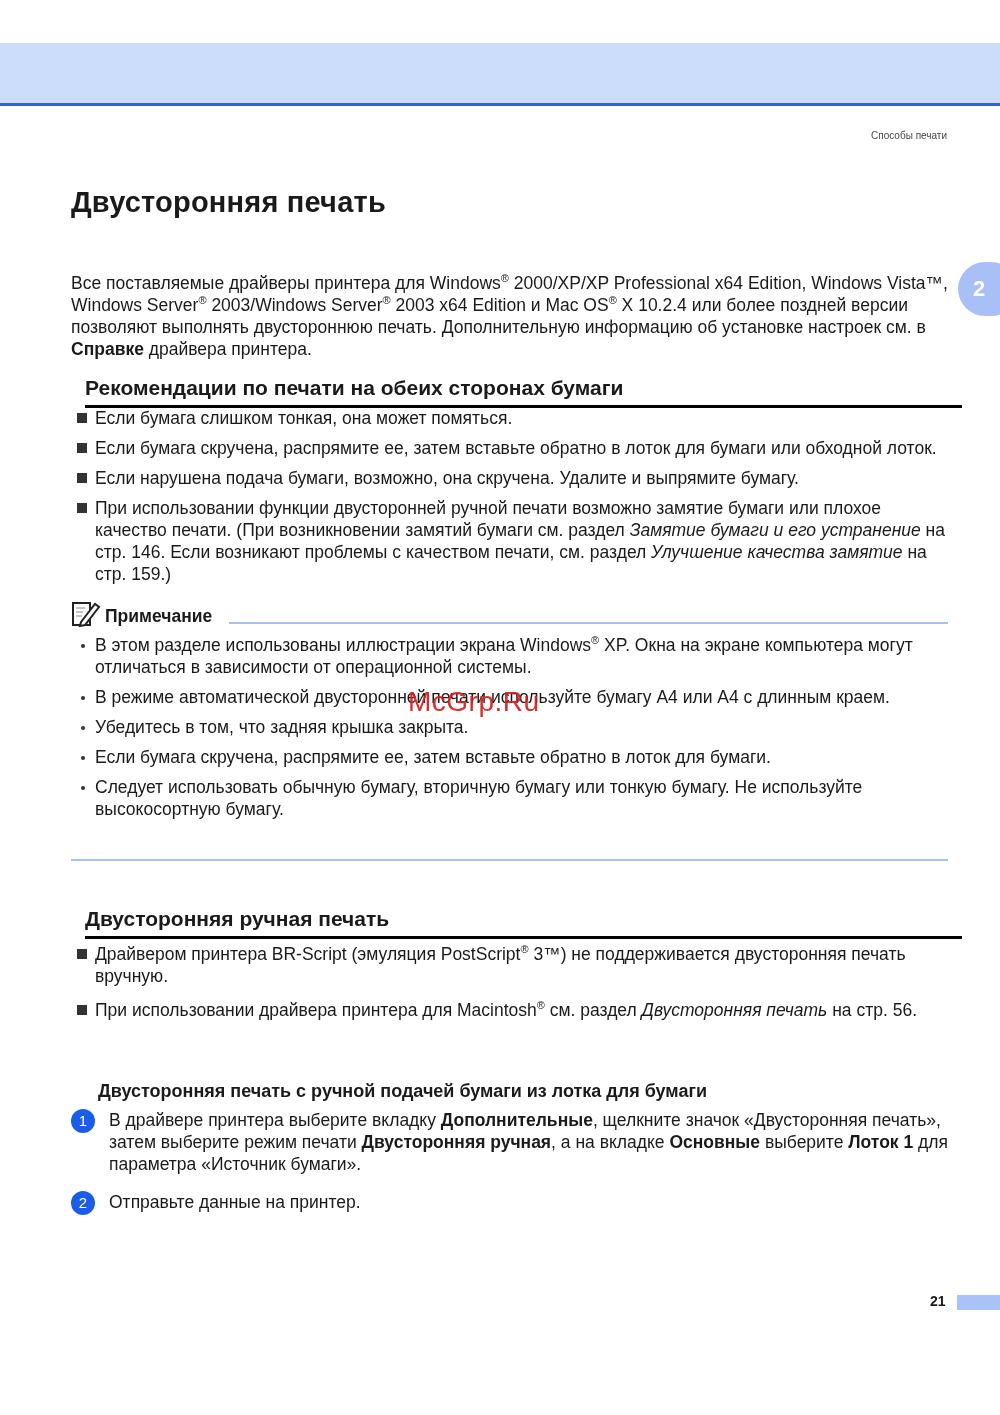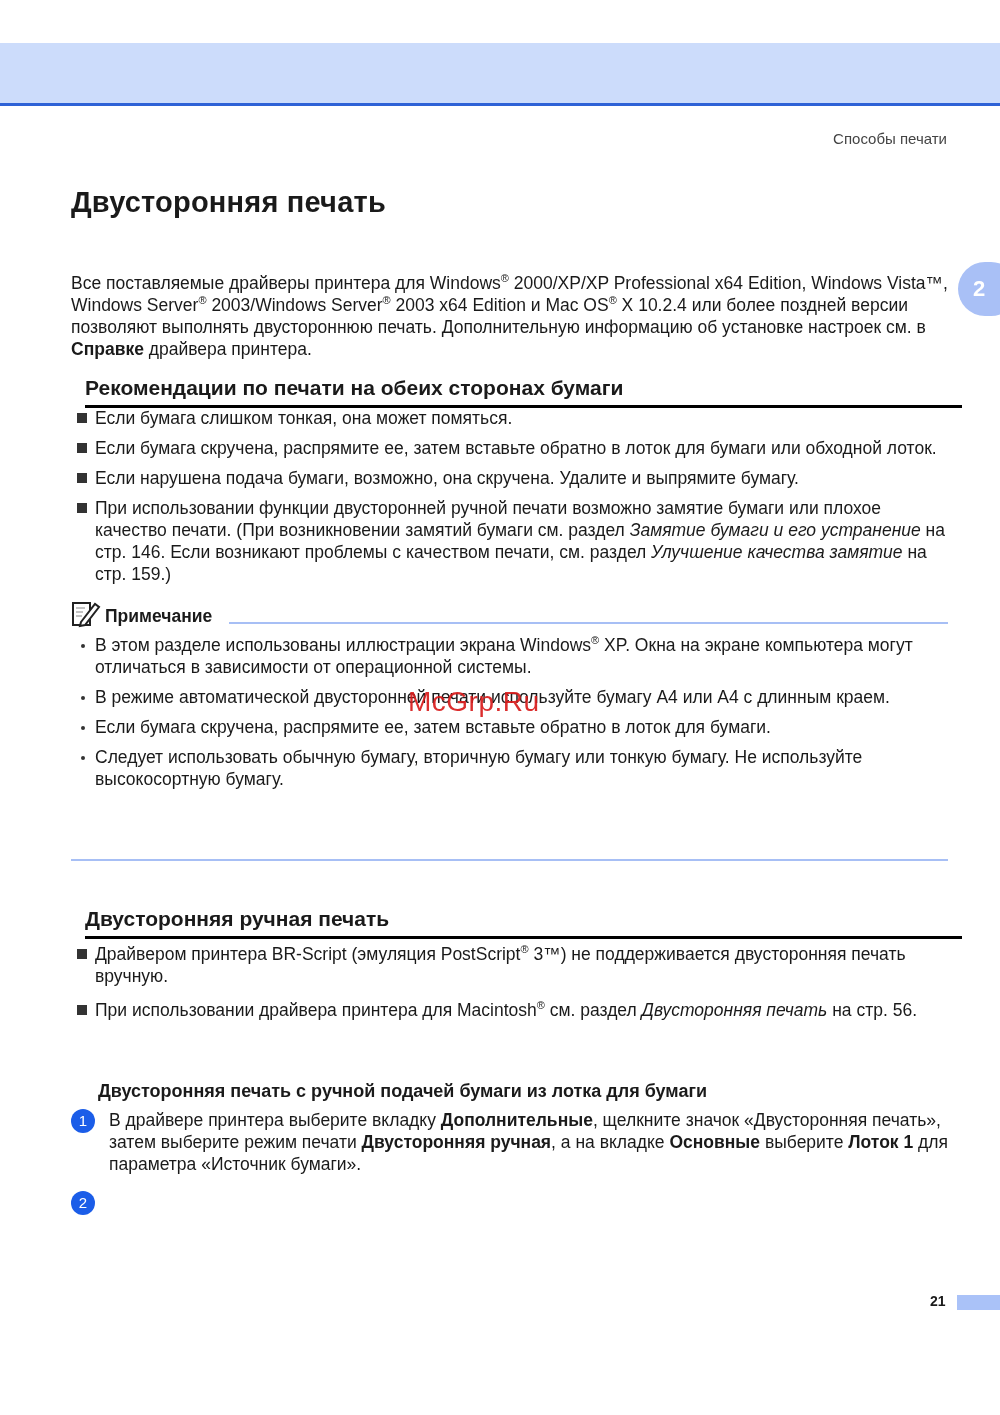--- a/index.html
+++ b/index.html
@@ -1,18 +1,18 @@
 <!DOCTYPE html>
 <html><head>
 <meta charset="utf-8">
 <style>
   html, body { margin:0; padding:0; }
   body { width:1000px; height:1415px; position:relative; background:#ffffff; font-family:"Liberation Sans", sans-serif; color:#1a1a1a; overflow:hidden; }
   .top-band { position:absolute; left:0; top:43px; width:1000px; height:60px; background:#ccdcfb; border-bottom:3px solid #2e62d6; }
-  .running-head { position:absolute; right:53px; top:130px; font-size:15px; color:#444;margin-left:46px; }
+  .running-head { position:absolute; right:53px; top:130px; font-size:10px; color:#444;margin-left:46px; }
   .chapter-tab { position:absolute; left:958px; top:262px; width:60px; height:54px; background:#a9c0f6; border-radius:27px; color:#fff; font-weight:bold; font-size:22px; line-height:54px; padding-left:15px; box-sizing:border-box; }
   .content { position:absolute; left:71px; top:0; width:877px; }
   h1 { position:absolute; top:186px; left:0; margin:0; font-size:29px; font-weight:bold; letter-spacing:0.2px; }
   .p { font-size:17.5px; line-height:22px; }
   .intro { position:absolute; top:241px; left:0; width:877px;margin-top:31px; }
   h2 { margin:14px; font-size:21px; font-weight:bold; padding-bottom:5px; border-bottom:3px solid #000000; }
   .h2a { position:absolute; top:362px; left:0; width:877px; }
   .h2b { position:absolute; top:893px; left:0; width:877px; }
   ul.sq { list-style:none; margin:0; padding:0; }
   ul.sq li { position:relative; padding-left:24px; font-size:17.5px; line-height:22px; }
@@ -71,20 +71,21 @@
       <line x1="5" y1="16" x2="11" y2="16" stroke="#888" stroke-width="1"></line>
       <path d="M10 22 L24 4 L28 7 L14 25 L9 26 Z" fill="#fff" stroke="#222" stroke-width="2"></path>
     </svg>
     <span class="note-title">Примечание</span>
     <div class="note-line"></div>
   </div>
 
   <ul class="dot">
     <li><span class="dt"></span><span>В этом разделе использованы иллюстрации экрана Windows</span><sup>®</sup><span> XP. Окна на экране компьютера могут отличаться в зависимости от операционной системы.</span></li>
     <li><span class="dt"></span><span>В режиме автоматической двусторонней печати используйте бумагу A4 или A4 с длинным краем.</span></li>
+    <li><span class="dt"></span><span>Убедитесь в том, что задняя крышка закрыта.</span></li>
     <li><span class="dt"></span><span>Если бумага скручена, распрямите ее, затем вставьте обратно в лоток для бумаги.</span></li>
     <li><span class="dt"></span><span>Следует использовать обычную бумагу, вторичную бумагу или тонкую бумагу. Не используйте высокосортную бумагу.</span></li>
   </ul>
   <div class="note-bottom"></div>
 
   <h2 class="h2b">Двусторонняя ручная печать</h2>
 
   <ul class="sq list2">
     <li><span class="mk"></span><span>Драйвером принтера BR-Script (эмуляция PostScript</span><sup>®</sup><span> 3™) не поддерживается двусторонняя печать вручную.</span></li>
     <li><span class="mk"></span><span>При использовании драйвера принтера для Macintosh</span><sup>®</sup><span> см. раздел </span><i>Двусторонняя печать</i><span> на стр. 56.</span></li>
@@ -92,20 +93,21 @@
 
   <h3>Двусторонняя печать с ручной подачей бумаги из лотка для бумаги</h3>
 
   <div class="steps">
     <div class="step">
       <span class="num">1</span>
       <span>В драйвере принтера выберите вкладку </span><b>Дополнительные</b><span>, щелкните значок «Двусторонняя печать», затем выберите режим печати </span><b>Двусторонняя ручная</b><span>, а на вкладке </span><b>Основные</b><span> выберите </span><b>Лоток 1</b><span> для параметра «Источник бумаги».</span>
     </div>
     <div class="step">
       <span class="num">2</span>
+      <div>Отправьте данные на принтер.</div>
     </div>
   </div>
 </div>
 
 <div class="watermark">McGrp.Ru</div>
 
 <div class="page-num">21</div>
 <div class="page-bar"></div>
 
 </body></html>

